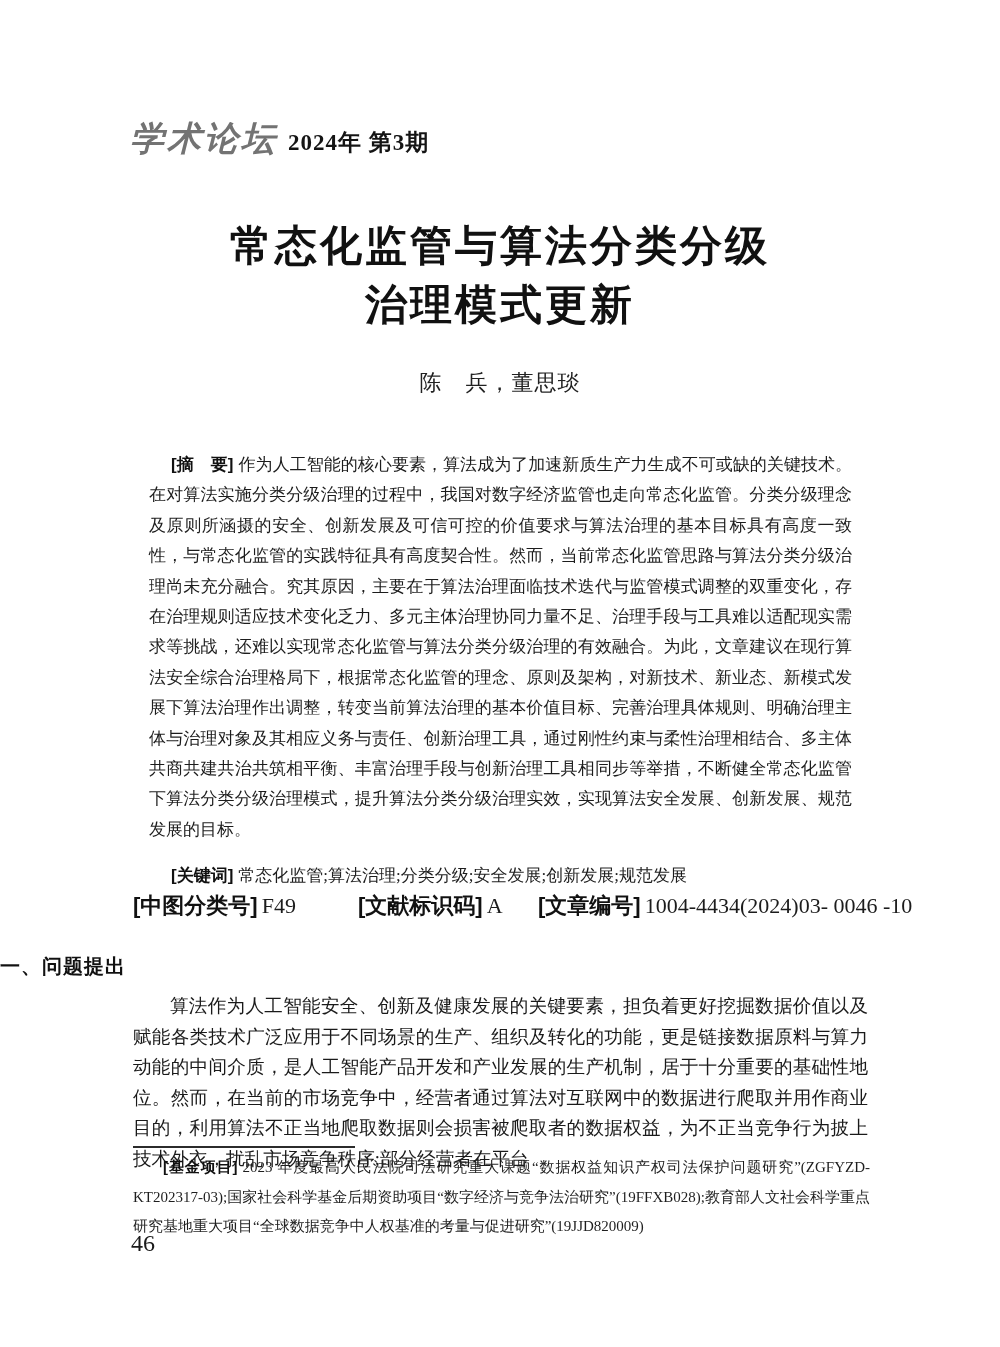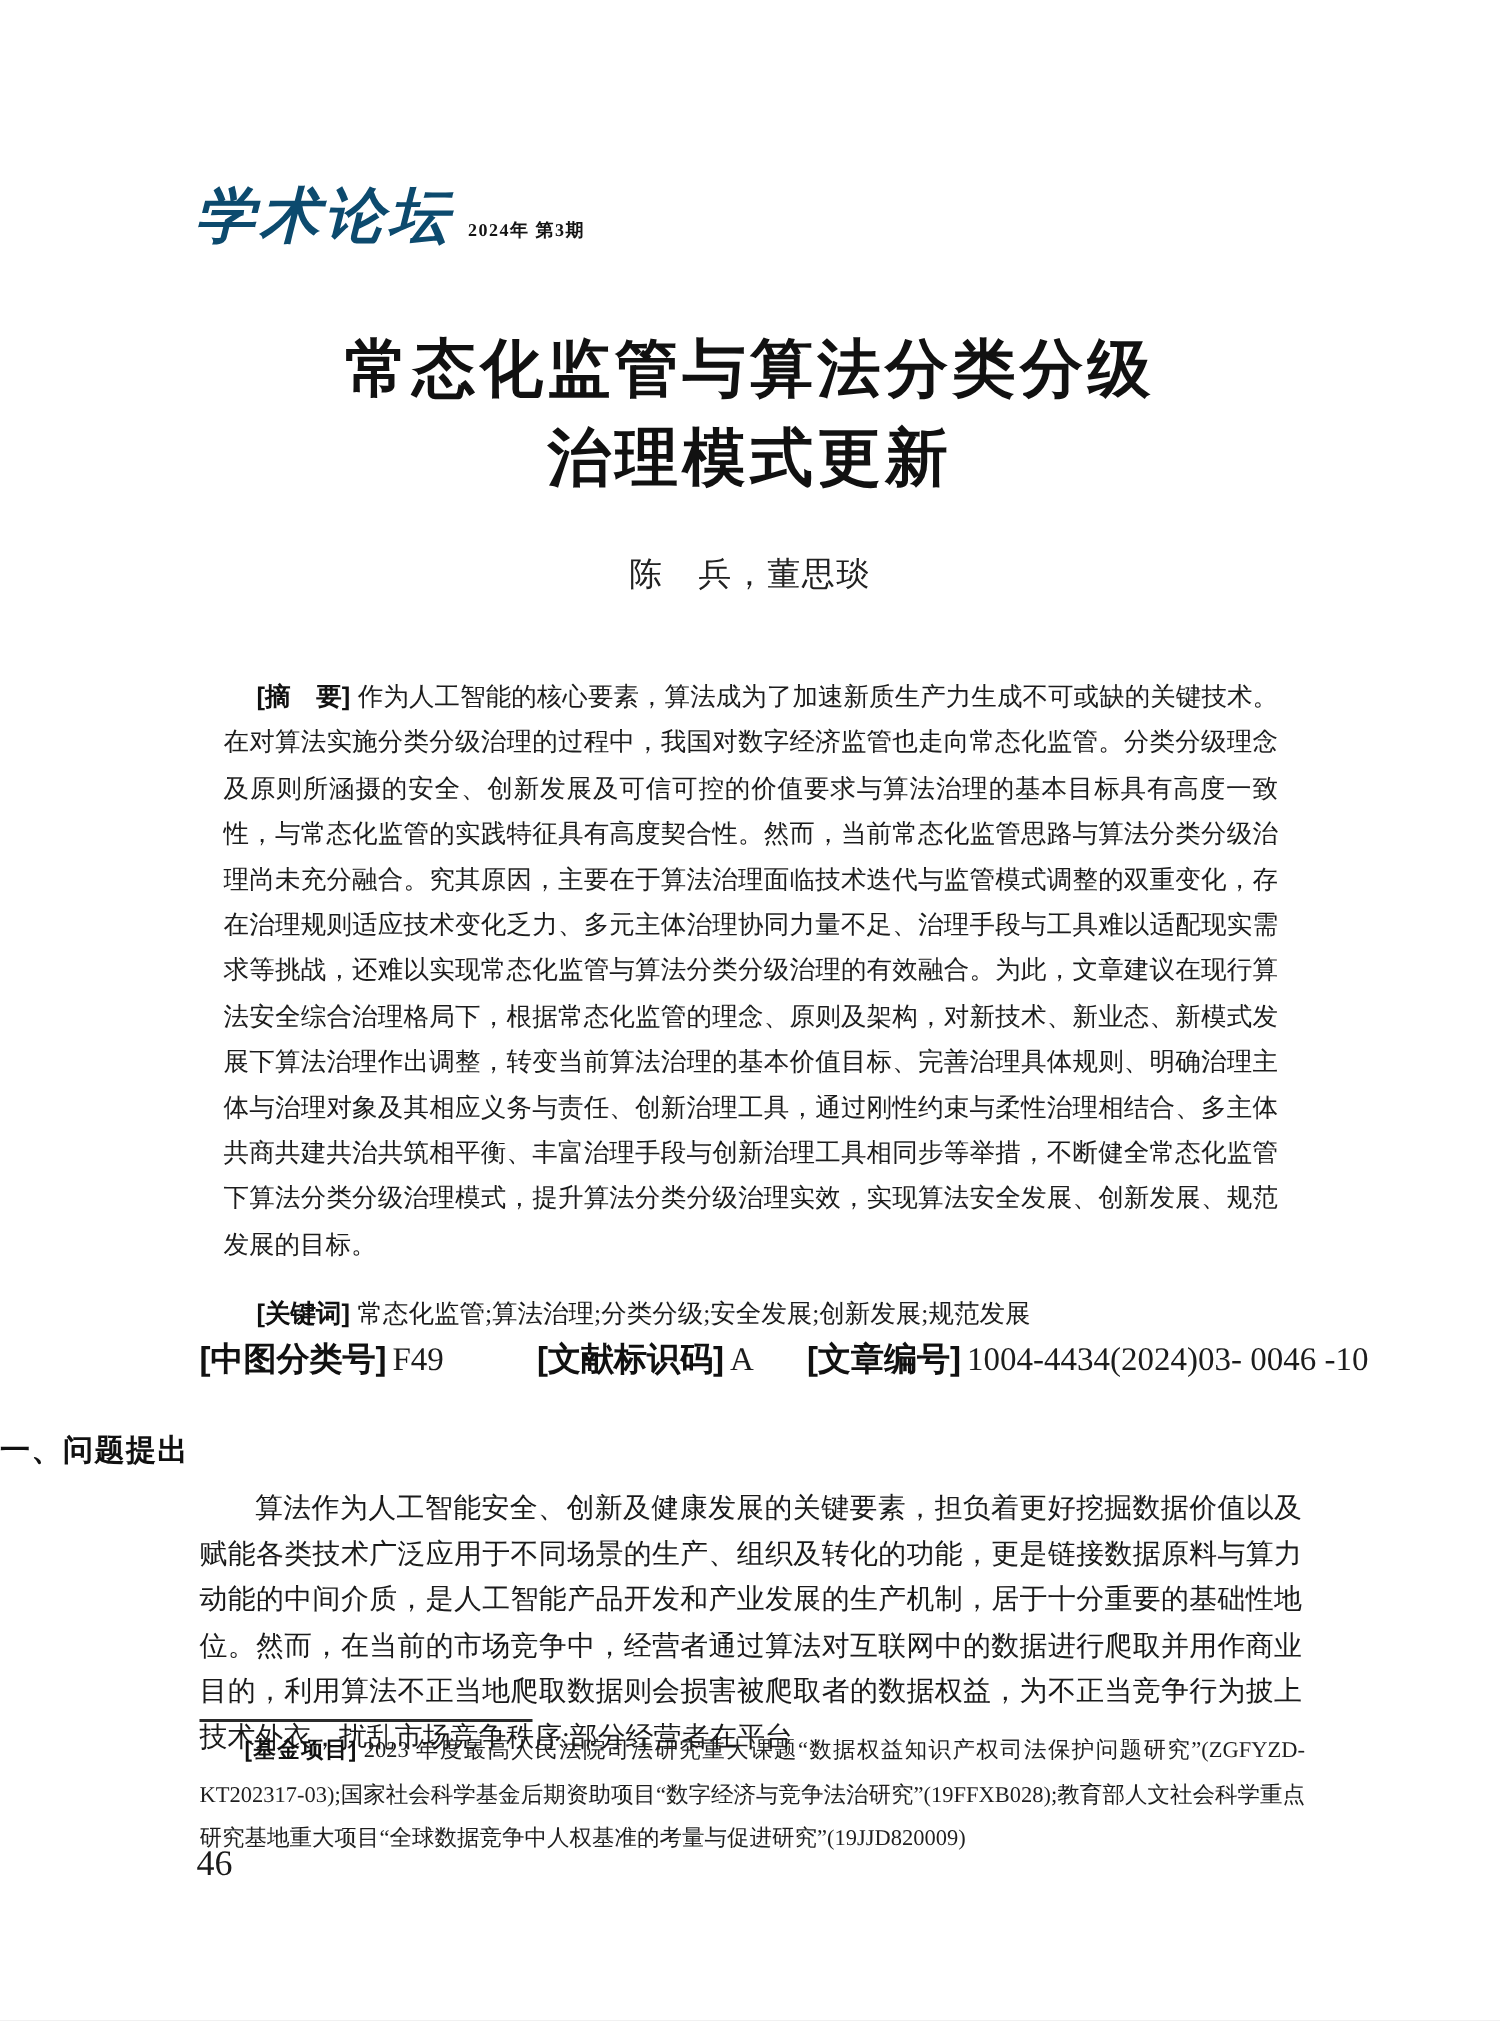--- a/index.html
+++ b/index.html
@@ -23,28 +23,28 @@
     position: absolute;
     left: 130px;
     top: 116px;
     display: flex;
     align-items: baseline;
     gap: 10px;
     white-space: nowrap;
   }
   .journal-name {
     font-family: "DejaVu Serif", serif;
-    font-size: 40px;
+    font-size: 34px;
     font-weight: 700;
     font-style: italic;
     letter-spacing: 3px;
-    color: #0c4a6e;
+    color: #737373;
   }
   .journal-issue {
-    font-size: 12px;
+    font-size: 23px;
     font-weight: 700;
     letter-spacing: 1px;
     color: #141414;
   }
 
   
   .article-title {
     position: absolute;
     left: 0;
     right: 0;

